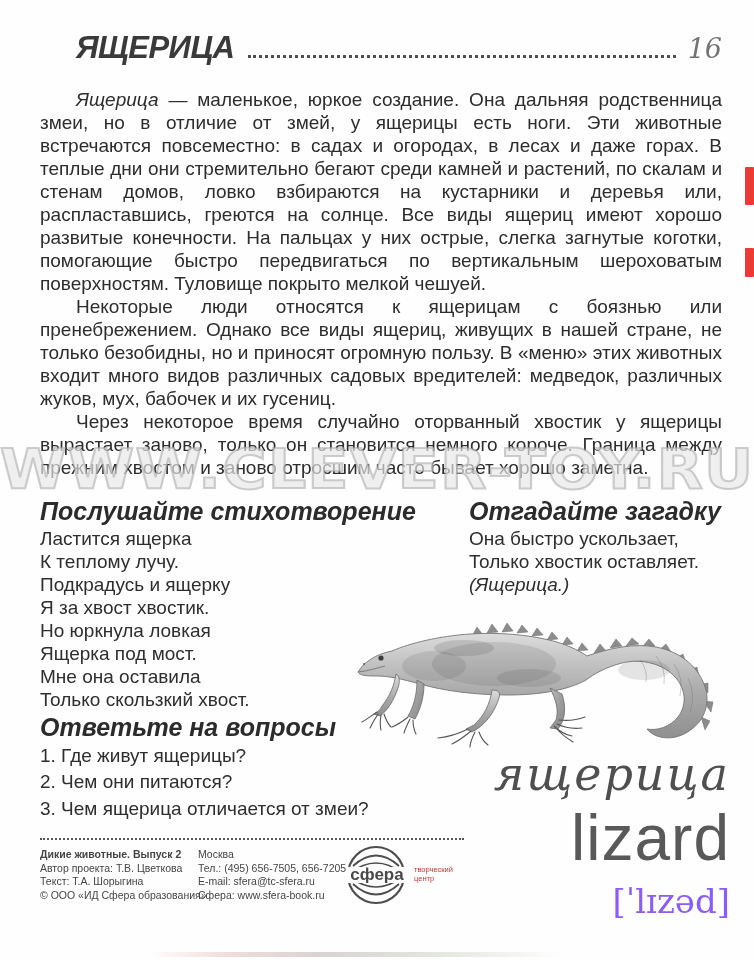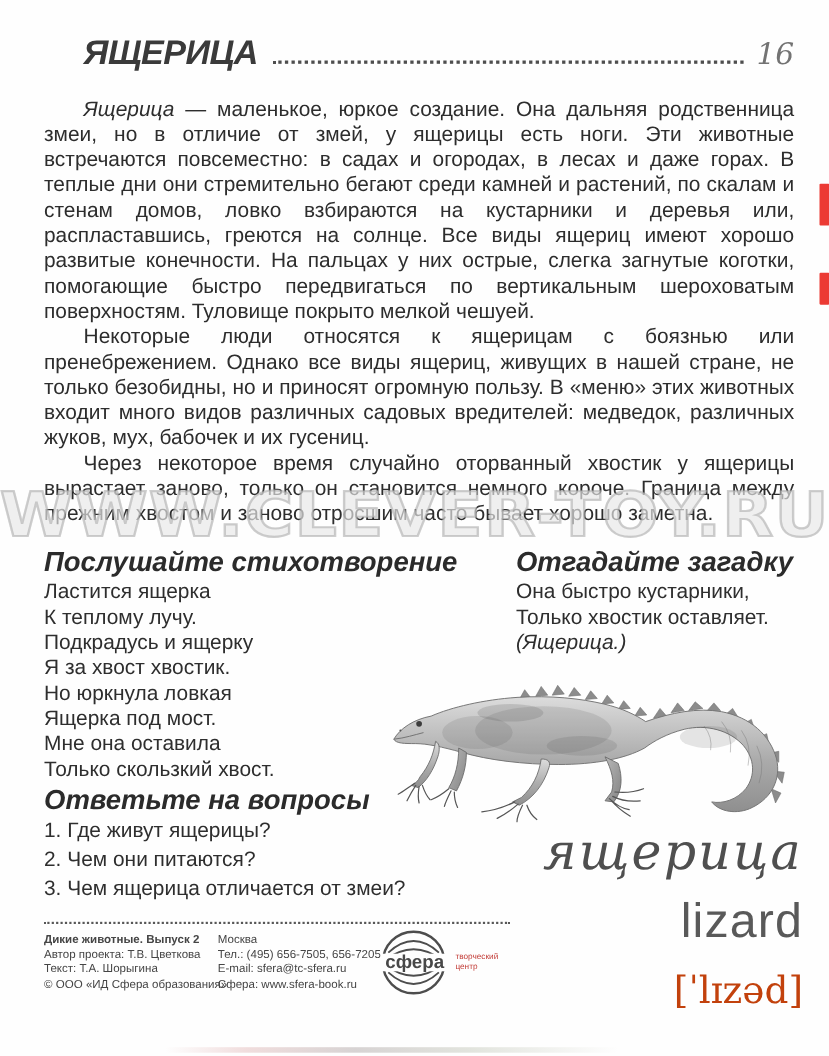--- a/index.html
+++ b/index.html
@@ -54,24 +54,24 @@
   
   .lizard { position:absolute; left:344px; top:598px; width:404px;
             height:152px; z-index:2; }
 
   
   .vocab    { position:absolute; right:24px; top:748px; width:320px;
               text-align:right; }
   .vocab-ru { font-family:"DejaVu Serif", serif; font-style:italic;
               font-size:46px; line-height:52px; color:#4f4f4f;
               letter-spacing:2px; }
-  .vocab-en { font-size:44px; line-height:56px; color:#595959;
+  .vocab-en { font-size:64px; line-height:56px; color:#595959;
               letter-spacing:1px; margin-top:10px; font-weight:500; }
   .vocab-tr { font-family:"DejaVu Serif", serif; font-size:34px;
-              line-height:42px; color:#c2410c; margin-top:14px; }
+              line-height:42px; color:#8b5cf6; margin-top:14px; }
 
   
   .footer-dots { position:absolute; top:838px; left:40px; width:424px;
                  border-top:2px dotted #575757; }
   .f-col { position:absolute; top:848px; font-size:10.5px; line-height:13.5px;
            color:#454545; white-space:nowrap; }
   .f-col1 { left:40px; }
   .f-col2 { left:198px; }
   .f-bold { font-weight:bold; }
   .logo-wrap { position:absolute; left:346px; top:843px; }
@@ -113,21 +113,21 @@
     <div>Подкрадусь и ящерку</div>
     <div>Я за хвост хвостик.</div>
     <div>Но юркнула ловкая</div>
     <div>Ящерка под мост.</div>
     <div>Мне она оставила</div>
     <div>Только скользкий хвост.</div>
   </div>
 
   <div class="riddle-col">
     <div class="sec-heading">Отгадайте загадку</div>
-    <div>Она быстро кустарники,</div>
+    <div>Она быстро ускользает,</div>
     <div>Только хвостик оставляет.</div>
     <div class="riddle-answer">(Ящерица.)</div>
   </div>
 
   <svg class="lizard" viewBox="0 0 404 152" aria-hidden="true">
     <defs>
       <linearGradient id="gBody" x1="0" y1="0" x2="0" y2="1">
         <stop offset="0" stop-color="#dcdcdc"></stop>
         <stop offset="0.55" stop-color="#ababab"></stop>
         <stop offset="1" stop-color="#8f8f8f"></stop>

